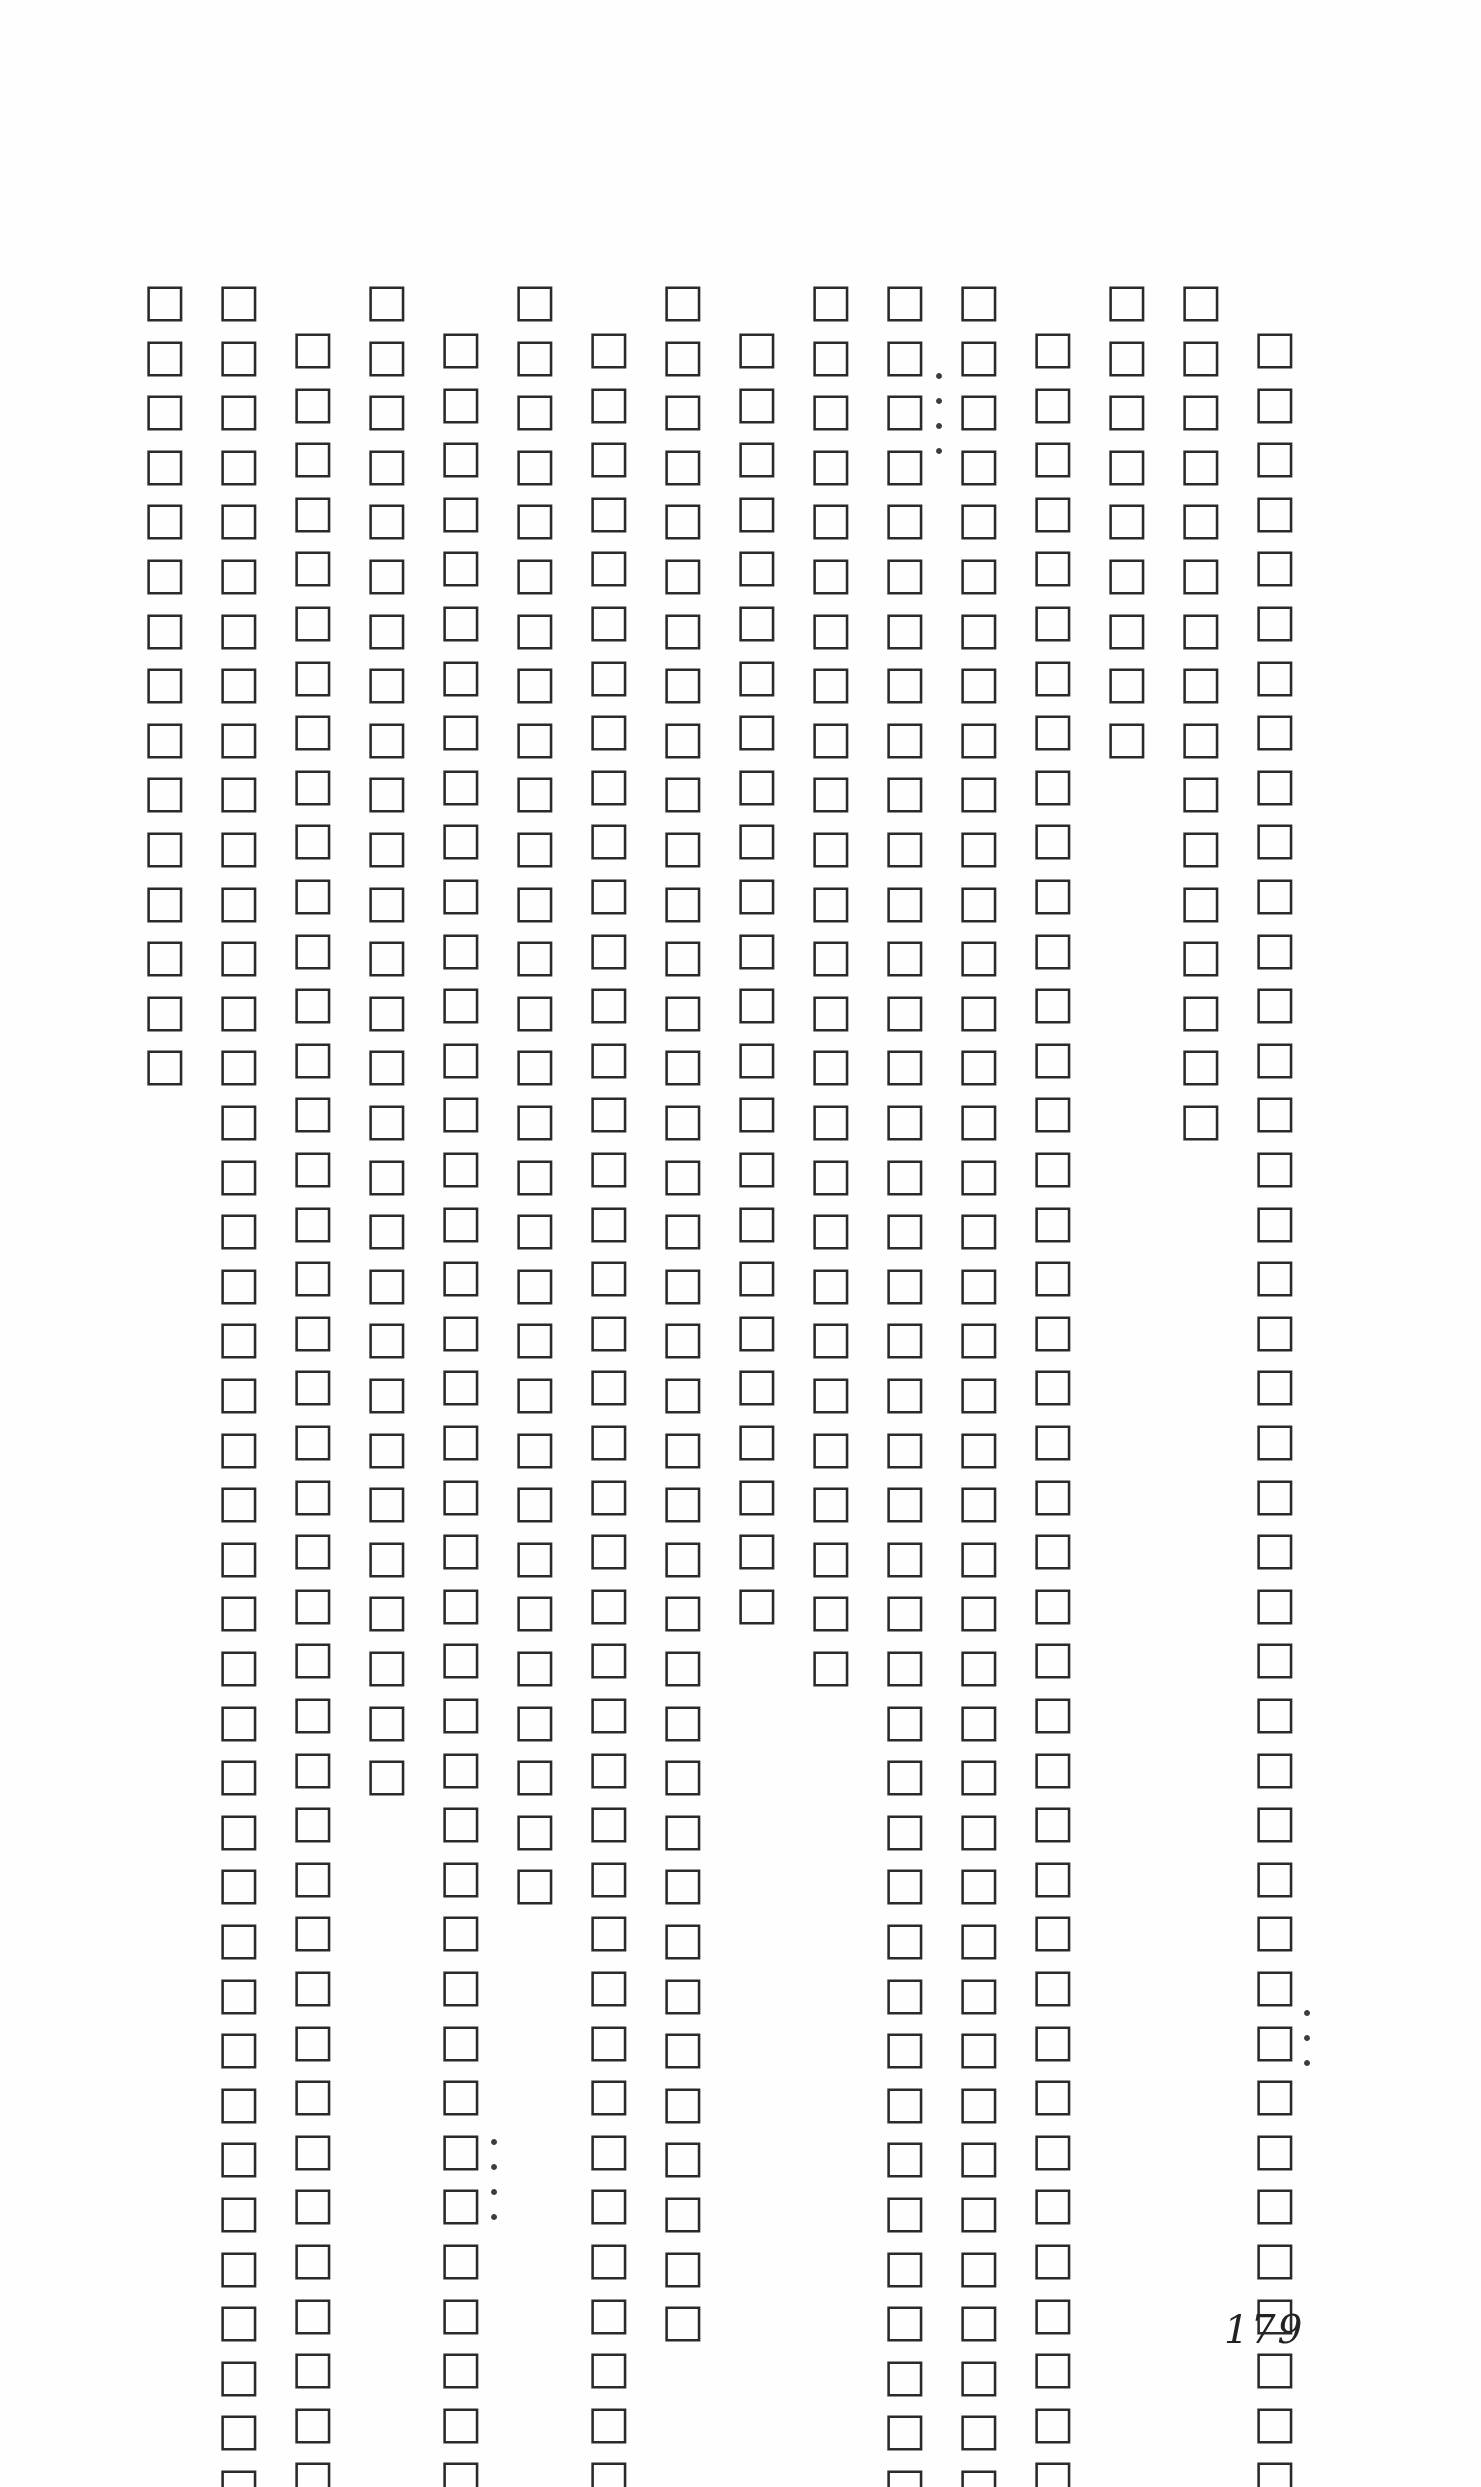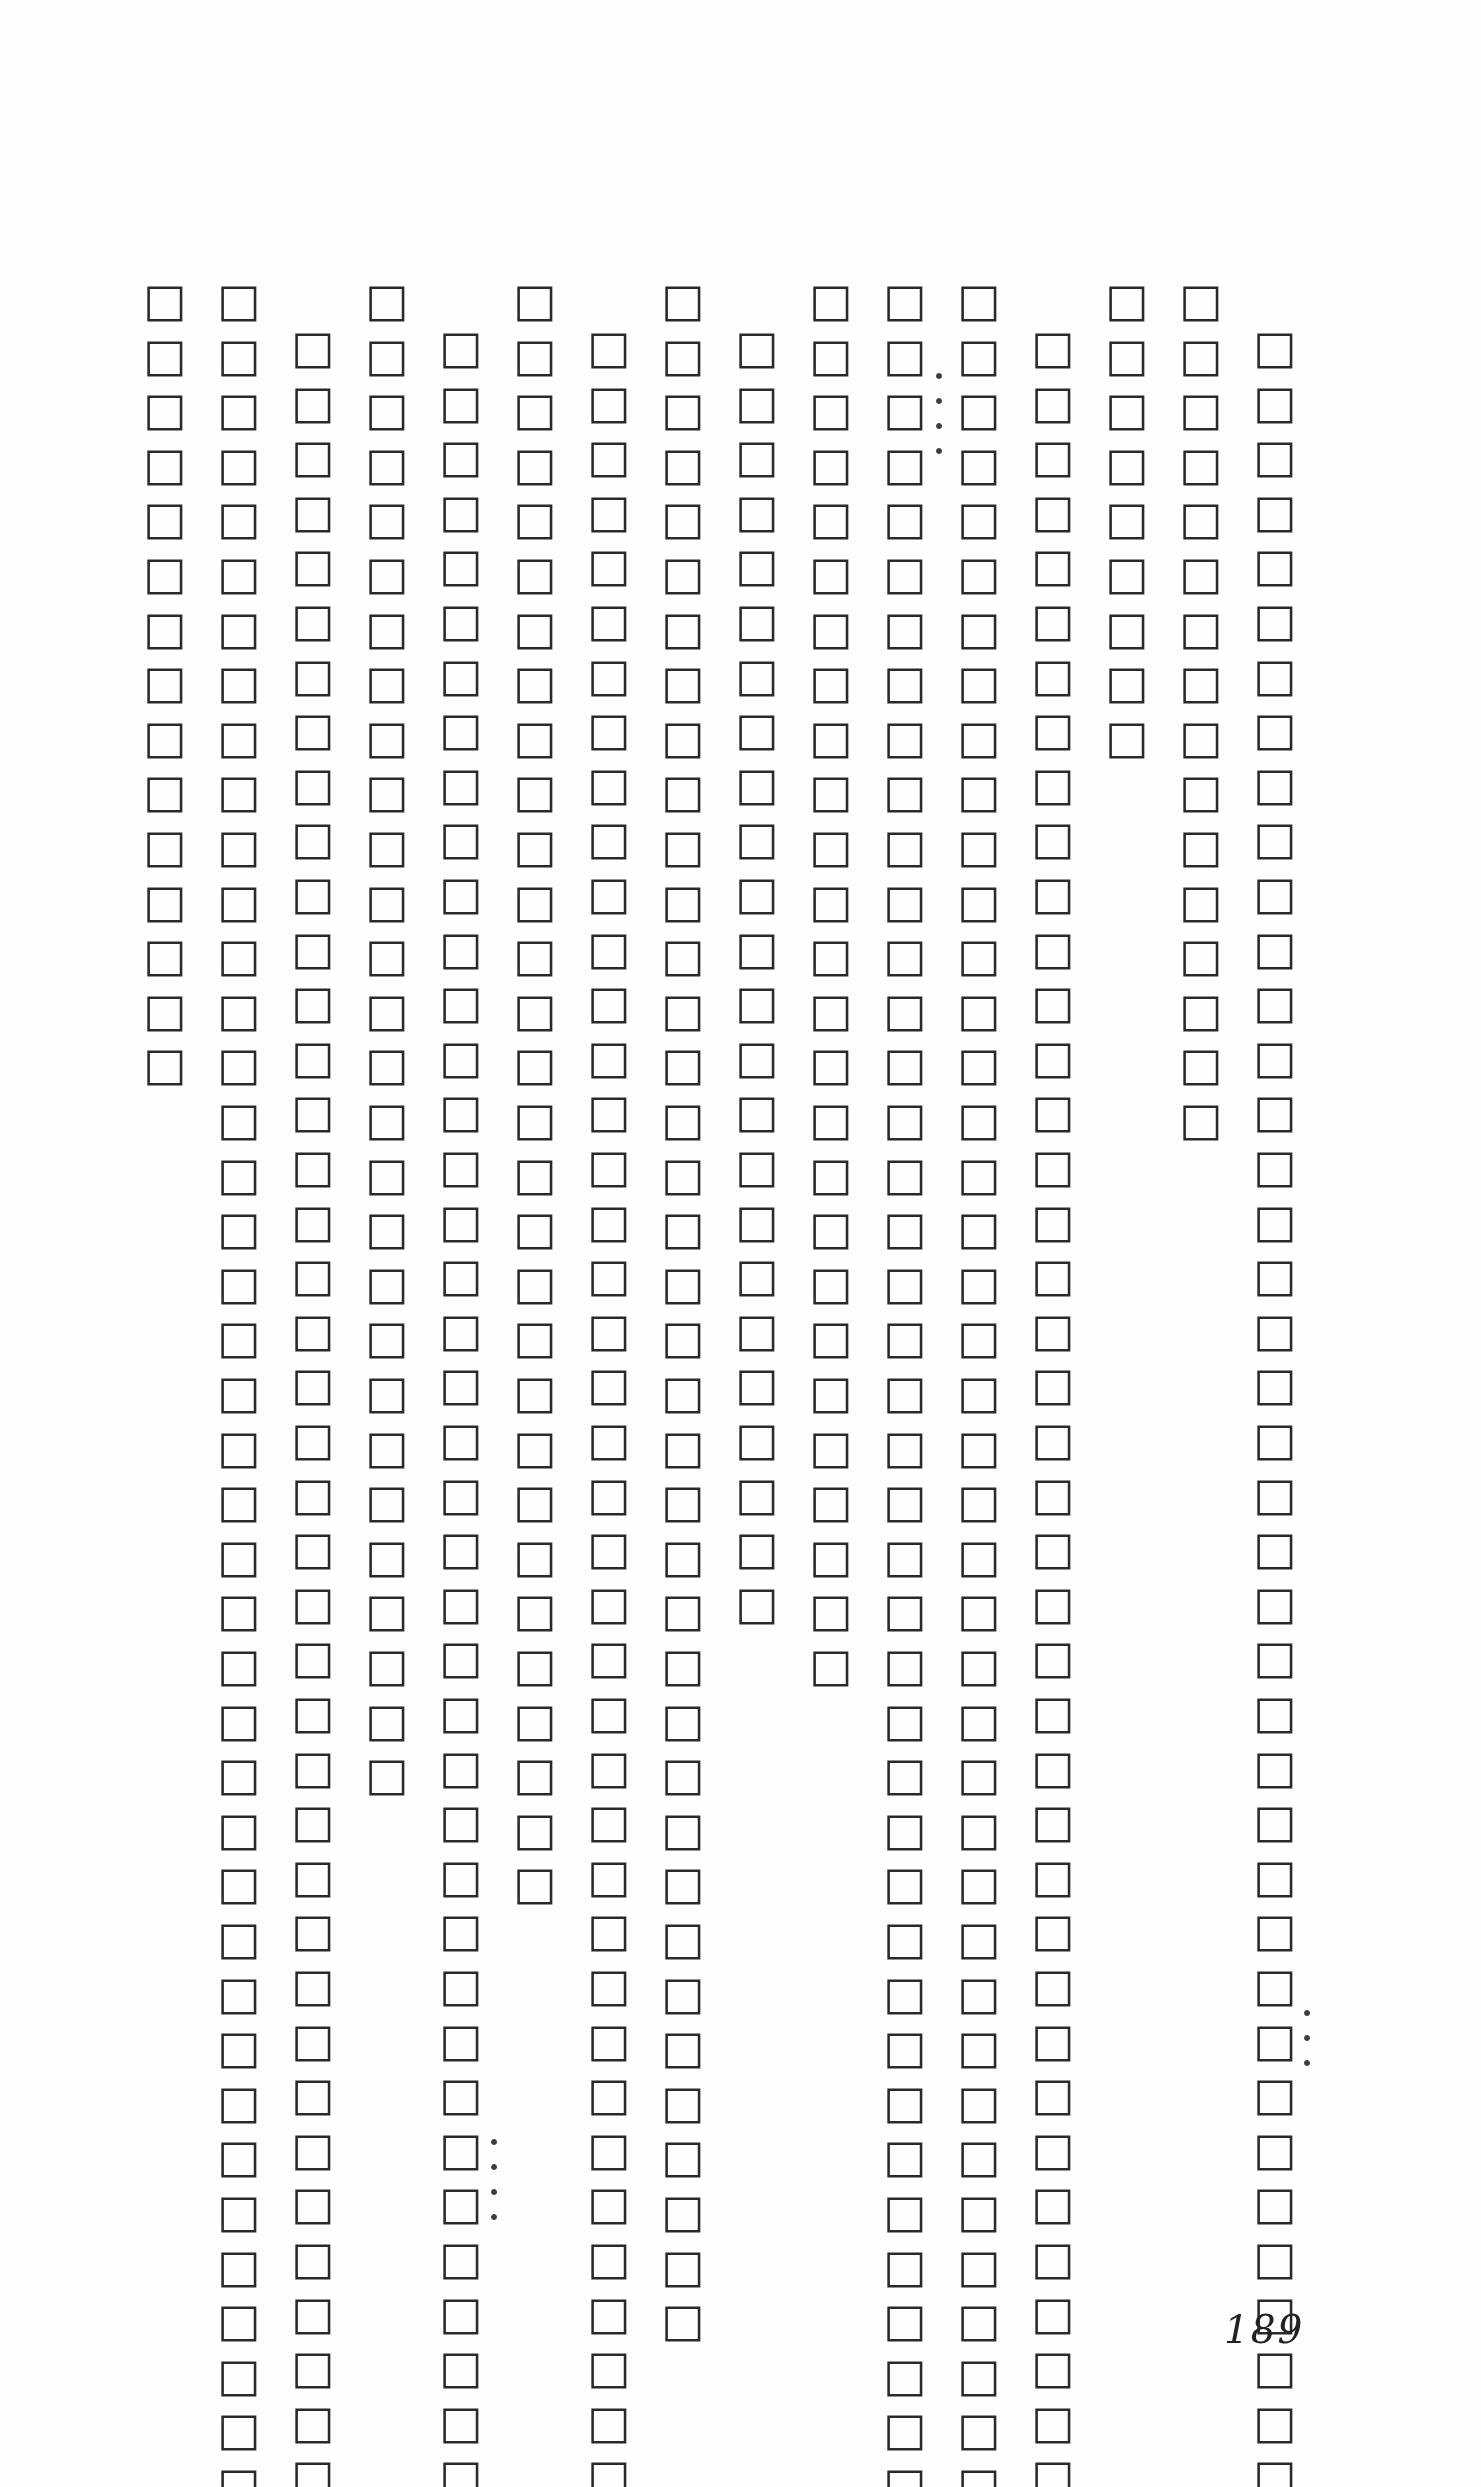--- a/index.html
+++ b/index.html
@@ -87,16 +87,16 @@
     <p class="col">□□□□□□□□□□□□□□□□□□□□□□□□□□□□</p>
     <p class="col indent">□□□□□□□□□□□□□□□□□□□□□□□□□□□□□□□□□□□□□□□□□</p>
     <p class="col">□□□□□□□□□□□□□□□□□□□□□□□□□□□□□□□□□□□□□□□□□□</p>
     <p class="col">□□□□□□□□□□□□□□□</p>
   </div>
 
   <span class="ruby" id="ruby-1">•••</span>
   <span class="ruby" id="ruby-2">••••</span>
   <span class="ruby" id="ruby-3">••••</span>
 
-  <span class="page-number">189</span>
+  <span class="page-number">179</span>
 
 </div>
 
 
 </body></html>

